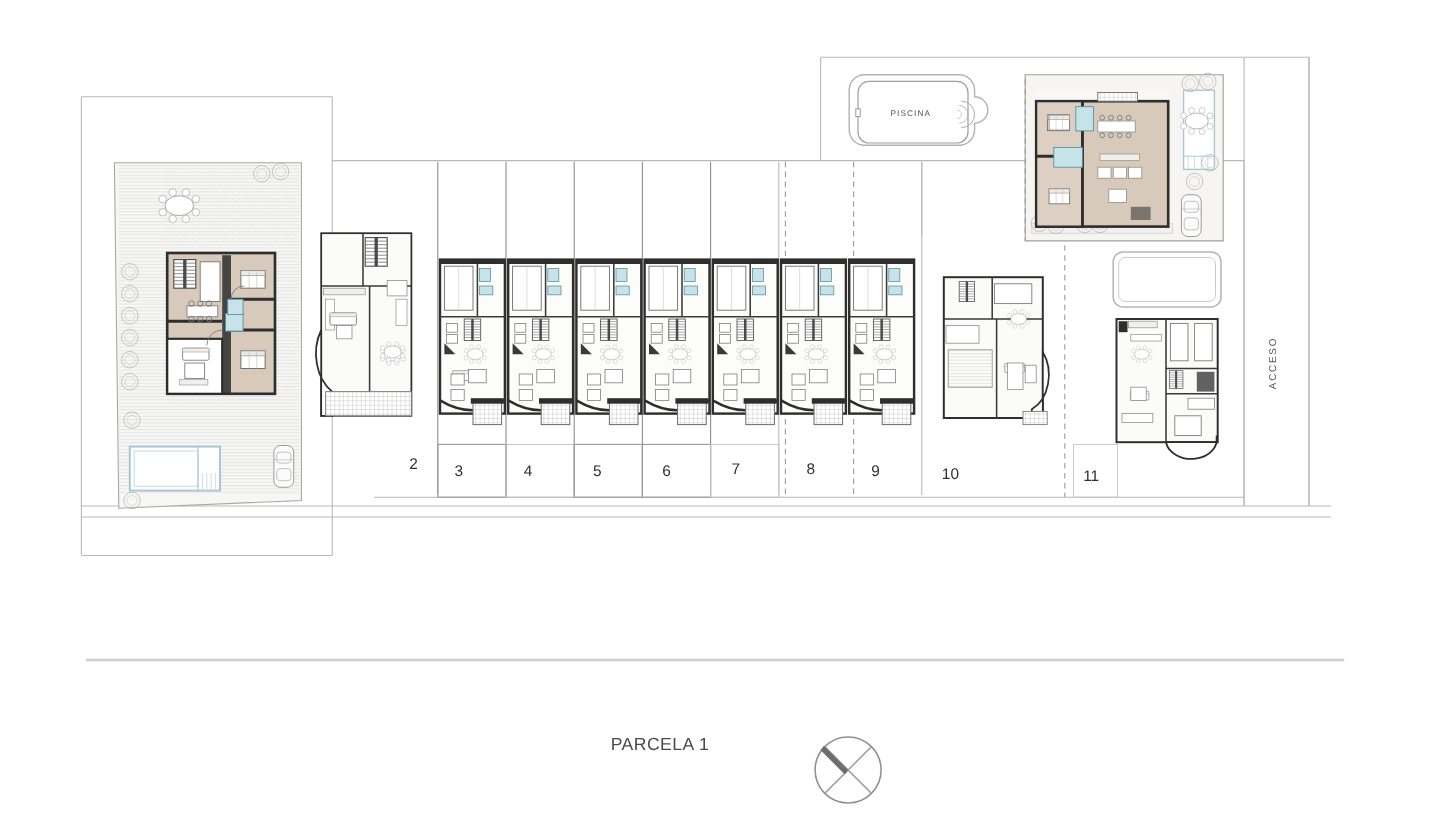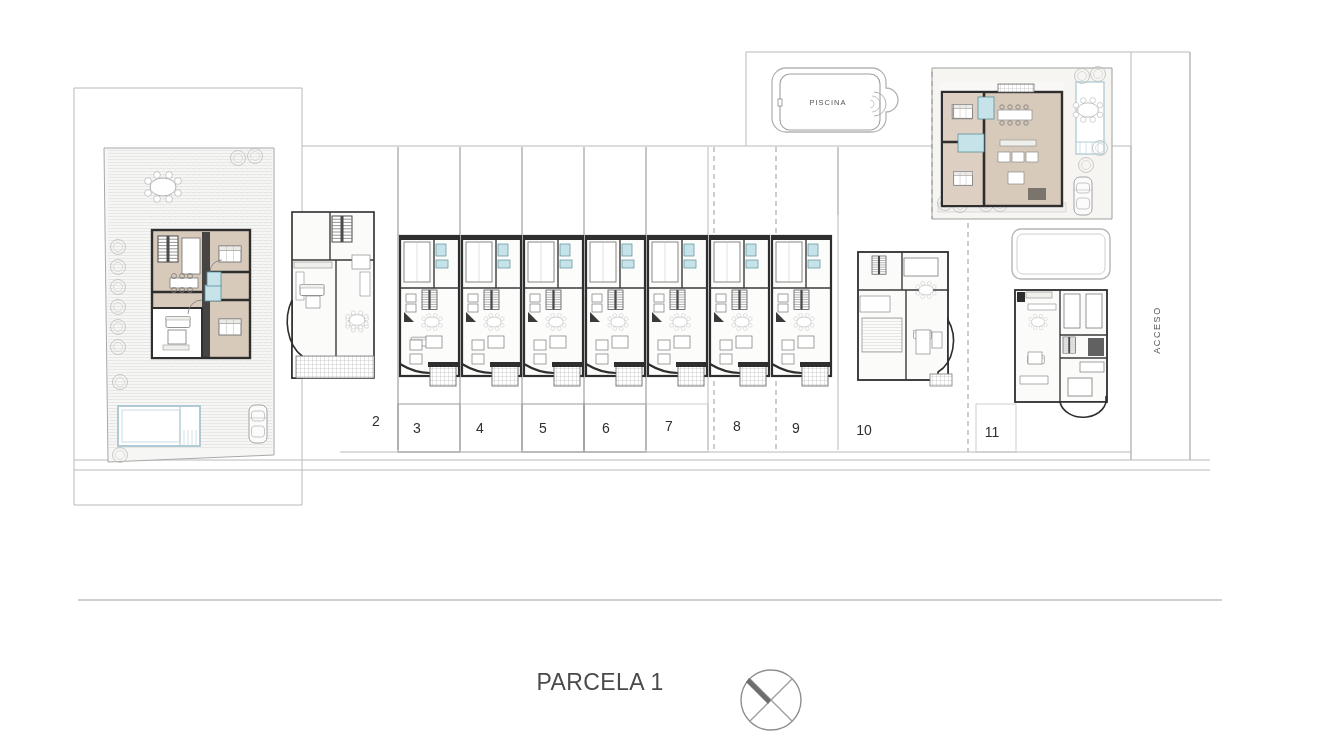--- a/index.html
+++ b/index.html
@@ -14,21 +14,21 @@
   #stage{position:absolute;left:0;top:0;width:1319px;height:744px;}
   svg.plan{position:absolute;left:0;top:0;width:1319px;height:756px;display:block;}
   .caption-block{
     position:absolute;
     left:470px;top:668px;
     width:260px;
     text-align:center;
     line-height:1.28;
   }
   .caption-line{
-    font-size:23px;
+    font-size:16px;
     letter-spacing:.4px;
     color:#4a4a4a;
     white-space:nowrap;
   }
   .north{position:absolute;left:735px;top:664px;width:72px;height:72px;}
   
   .thin{fill:none;stroke:#b9b9b9;stroke-width:1;}
   .midline{fill:none;stroke:#8d8d8d;stroke-width:1;}
   .wall{fill:none;stroke:#2e2e2e;stroke-width:2.6;}
   .wallthin{fill:none;stroke:#3a3a3a;stroke-width:1.4;}

